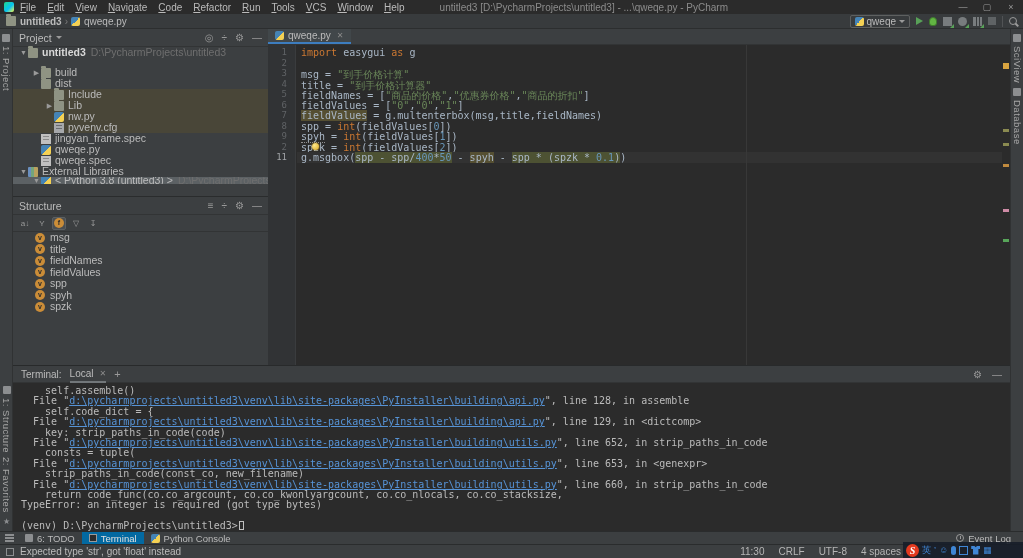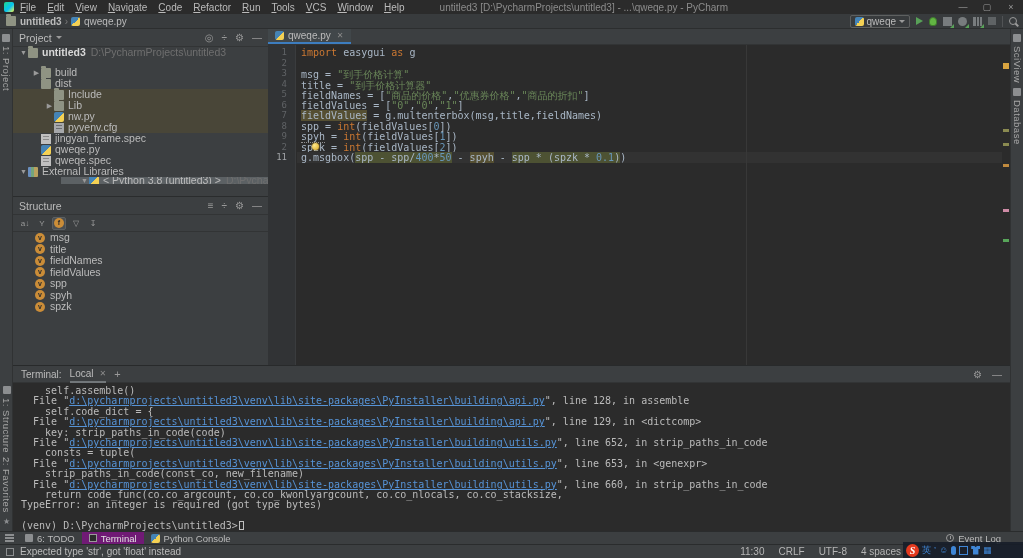--- a/index.html
+++ b/index.html
@@ -57,21 +57,21 @@
 
   
   #project-panel { left:13px; top:29px; width:255px; height:167px; background:#3c3f41; overflow:hidden; }
   .panel-head { height:18px; display:flex; align-items:center; padding:0 6px; color:#bbbbbb;
     font-size:10.5px; border-bottom:1px solid #323435; }
   .panel-head .spacer { flex:1; }
   .head-ic { color:#9a9a9a; font-size:10px; margin-left:8px; }
   .tree { font-size:10.5px; color:#bbbbbb; }
   .tree-row { height:11px; line-height:11px; white-space:nowrap; display:flex; align-items:center; }
   .tree-row.hl { background:#494638; }
-  .tree-row.selected { background:#5c6164; height:7px; overflow:hidden;margin-left:48px; }
+  .tree-row.selected { background:#5c6164; height:7px; overflow:hidden; }
   .arrow { width:9px; display:inline-block; color:#9a9a9a; font-size:7px; text-align:center; flex:none; }
   .ic { display:inline-block; width:10px; height:10px; margin-right:4px; flex:none; position:relative; }
   .ic-folder { background:#8f9383; border-radius:1px; }
   .ic-folder::before { content:""; position:absolute; top:-2px; left:0; width:5px; height:2px;
     background:#8f9383; border-radius:1px 1px 0 0; }
   .ic-pyfile { border-radius:2px; background:linear-gradient(135deg,#4584b6 50%,#f4d154 50%); }
   .ic-text { background:#a6a8ab; }
   .ic-text::before { content:""; position:absolute; left:2px; right:2px; top:2px; height:6px;
     background:repeating-linear-gradient(#6b6d70 0 1px,transparent 1px 3px); }
   .ic-file { background:#c0c0c0; }
@@ -129,26 +129,26 @@
   #term-body { padding:3px 0 0 8px; font:10px "DejaVu Sans Mono",monospace; color:#bbbbbb; }
   .term-line { height:10.4px; line-height:10.4px; white-space:pre; }
   .link { color:#5693d6; text-decoration:underline; }
   .cursor { display:inline-block; width:5px; height:9px; border:1px solid #c0c0c0;
     vertical-align:-1px; margin-left:1px; }
 
   
   #bottombar { left:0; top:531px; width:1023px; height:13px; background:#3c3f41;
     border-top:1px solid #2a2c2d; display:flex; align-items:center; font-size:9.5px; color:#bbbbbb; }
   .btab { display:flex; align-items:center; gap:4px; padding:0 7px; height:13px; }
-  .btab.active { background:#701a75; color:#e0e0e0; }
+  .btab.active { background:#0369a1; color:#e0e0e0; }
   .switcher-ic { width:9px; height:8px; margin:0 4px 0 5px;
     background:repeating-linear-gradient(#8c8e90 0 2px,transparent 2px 3px); }
   .todo-ic { width:8px; height:8px; background:#8c8e90; border-radius:1px; }
   .termtab-ic { width:8px; height:8px; border:1px solid #9a9a9a; background:#2b2b2b; }
-  #event-log { margin-left:auto; display:flex; align-items:center; gap:4px; padding-right:22px; color:#bbbbbb; }
+  #event-log { margin-left:auto; display:flex; align-items:center; gap:4px; padding-right:12px; color:#bbbbbb; }
   .clock-ic { width:8px; height:8px; border:1px solid #9a9a9a; border-radius:50%; position:relative; }
   .clock-ic::after { content:""; position:absolute; left:3px; top:1px; width:1px; height:3px; background:#9a9a9a; }
 
   #statusbar { left:0; top:544px; width:1023px; height:14px; background:#3c3f41;
     border-top:1px solid #2a2c2d; display:flex; align-items:center; font-size:10px; color:#bbbbbb; }
   .sq-ic { width:8px; height:8px; border:1px solid #8c8e90; margin:0 6px 0 6px; }
   #status-right { margin-left:auto; display:flex; gap:14px; padding-right:122px; color:#b6b6b6; }
 
   
   #ime { position:absolute; right:0; bottom:0; height:16px; width:120px;

